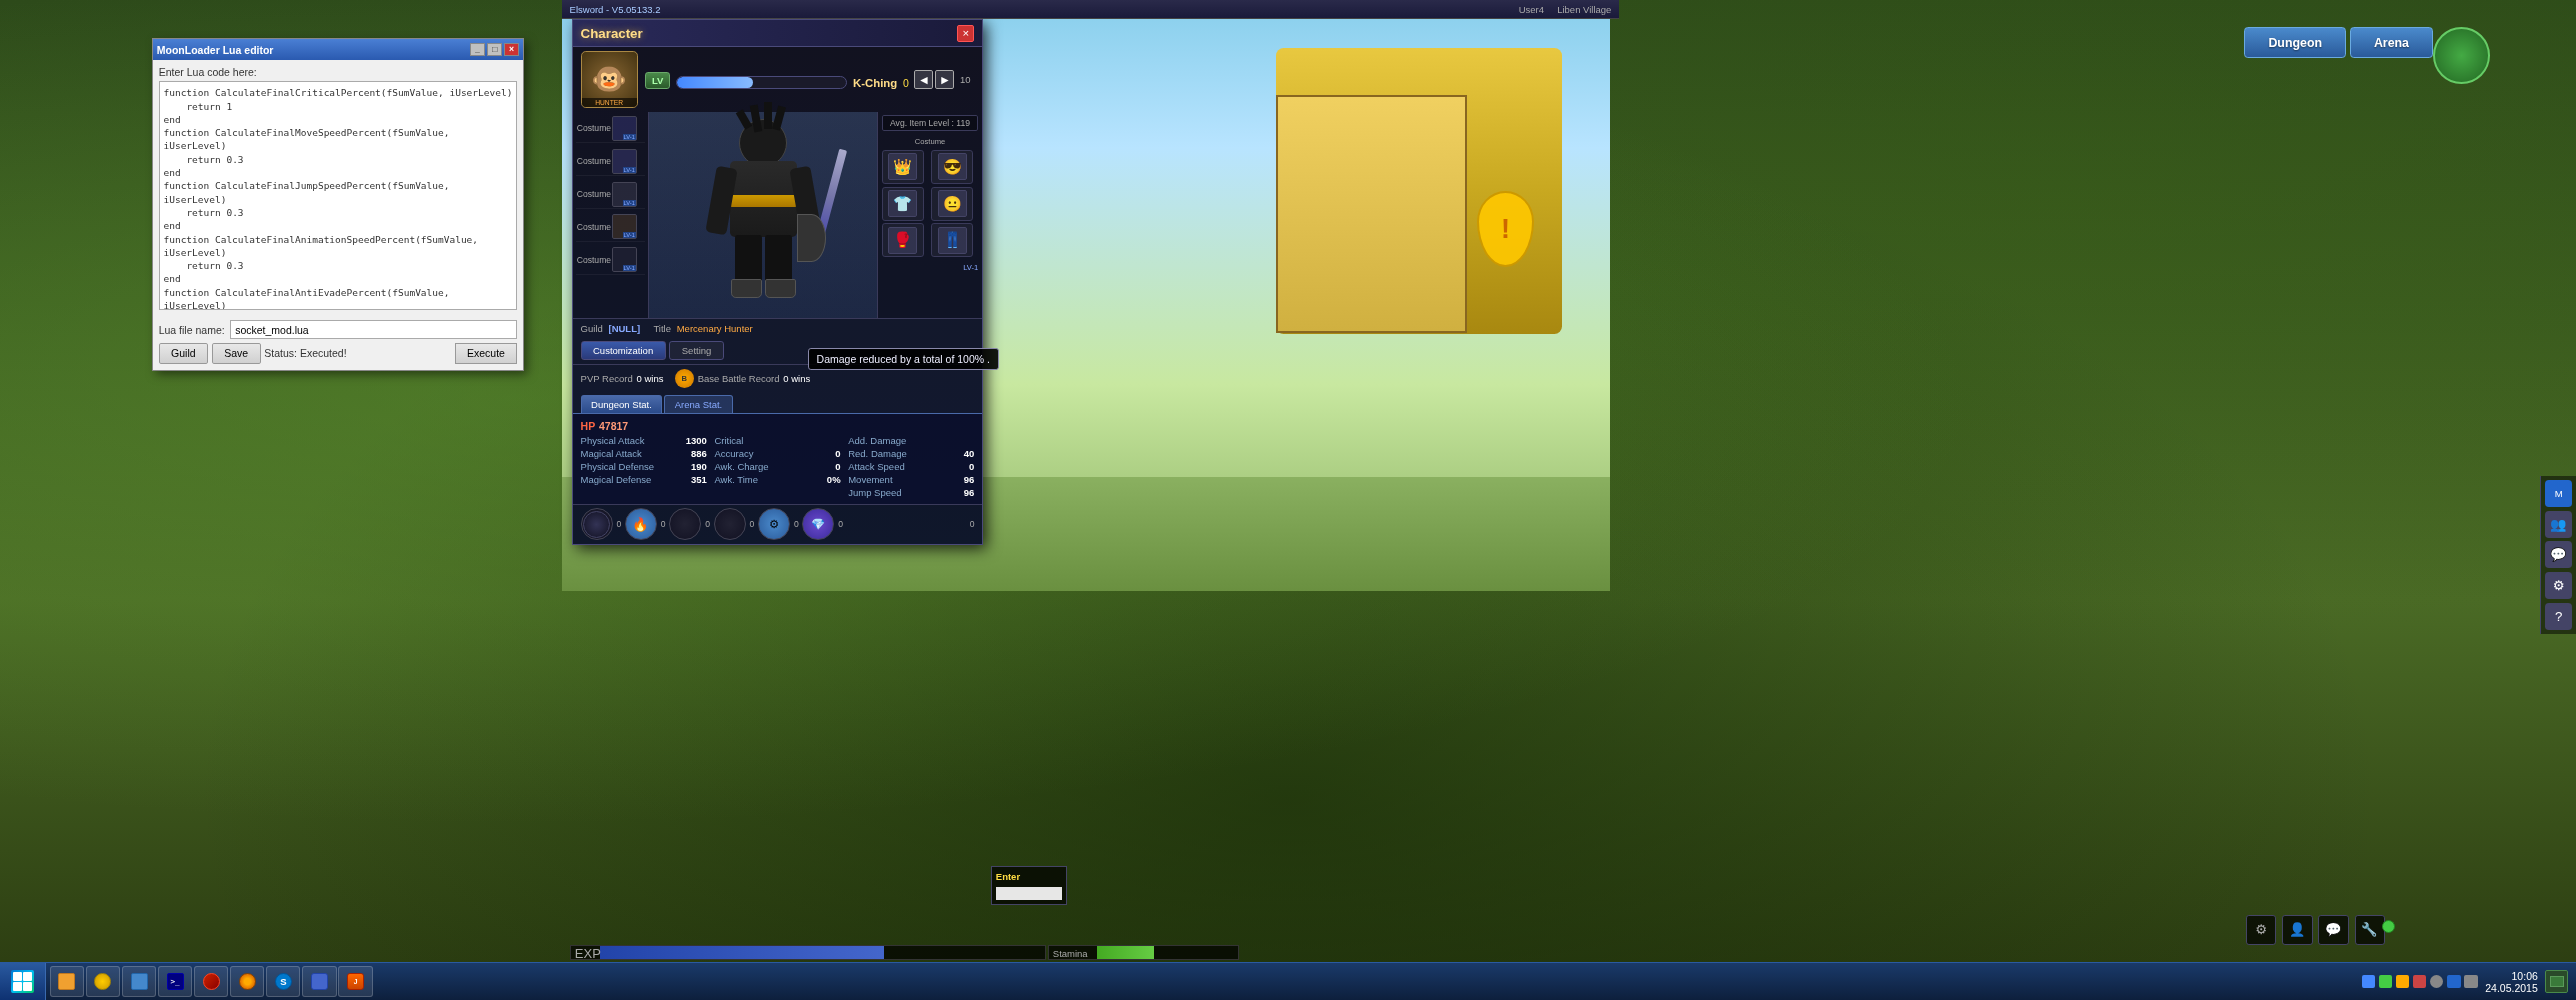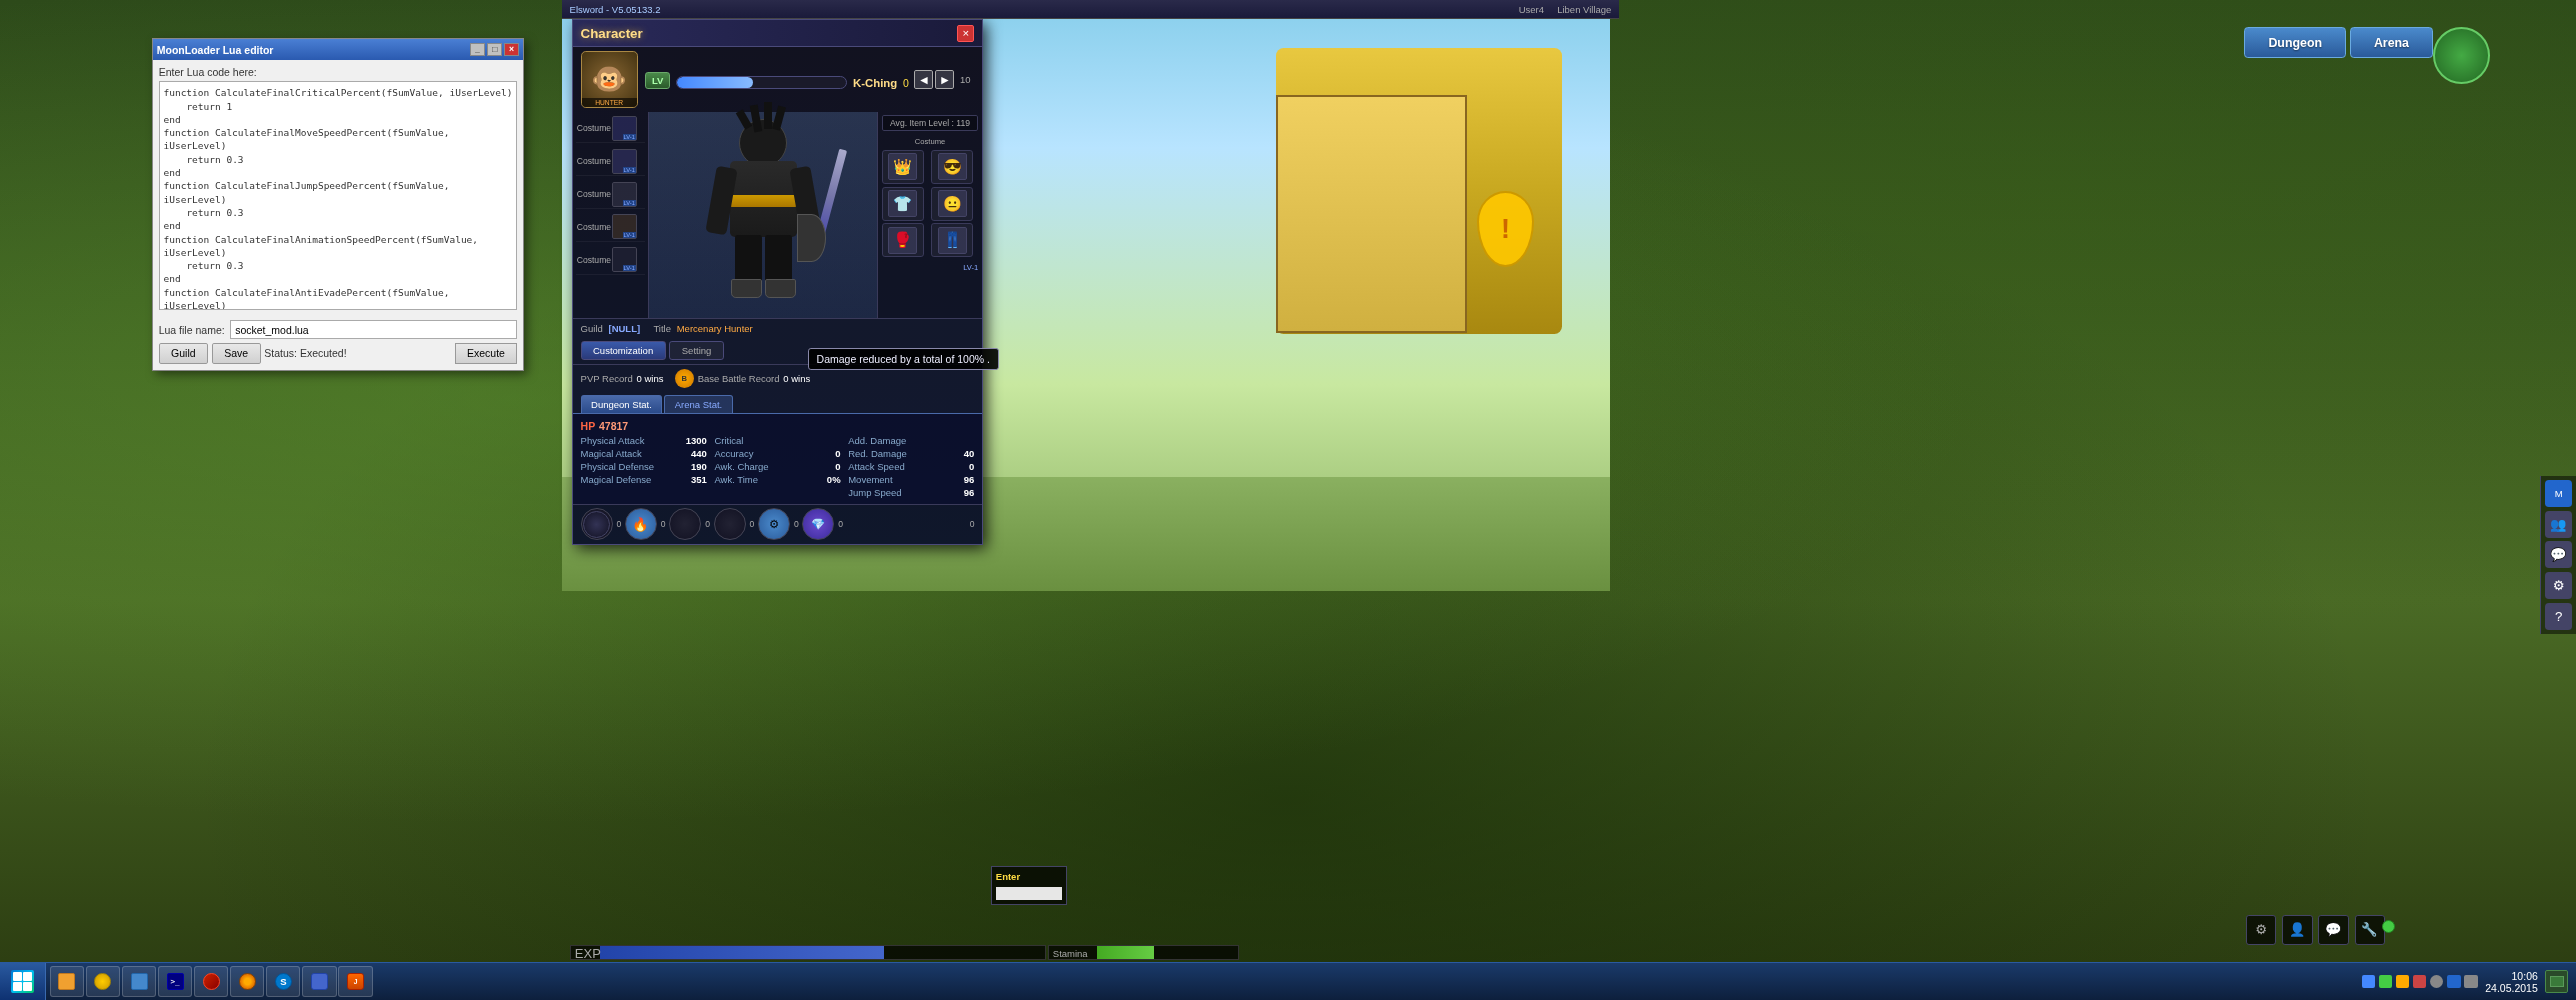--- a/index.html
+++ b/index.html
@@ -974,21 +974,21 @@
         <span class="stat-value" style="float:right;"></span>
       </div>
 
       <div>
         <span class="stat-label">Add. Damage</span>
         <span class="stat-value" style="float:right;"></span>
       </div>
 
       <div>
         <span class="stat-label">Magical Attack</span>
-        <span class="stat-value" style="float:right;">440</span>
+        <span class="stat-value" style="float:right;">886</span>
       </div>
       <div>
         <span class="stat-label">Accuracy</span>
         <span class="stat-value" style="float:right;">0</span>
       </div>
       <div>
         <span class="stat-label">Red. Damage</span>
         <span class="stat-value" style="float:right;">40</span>
       </div>
 

